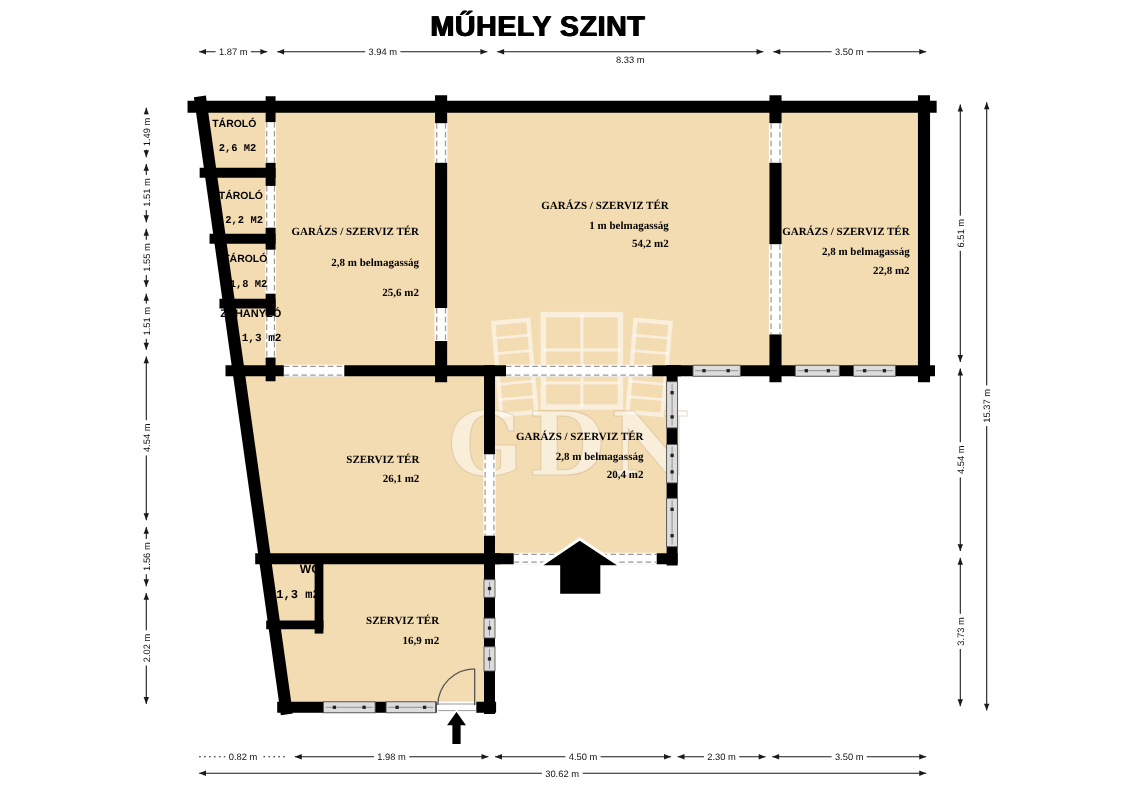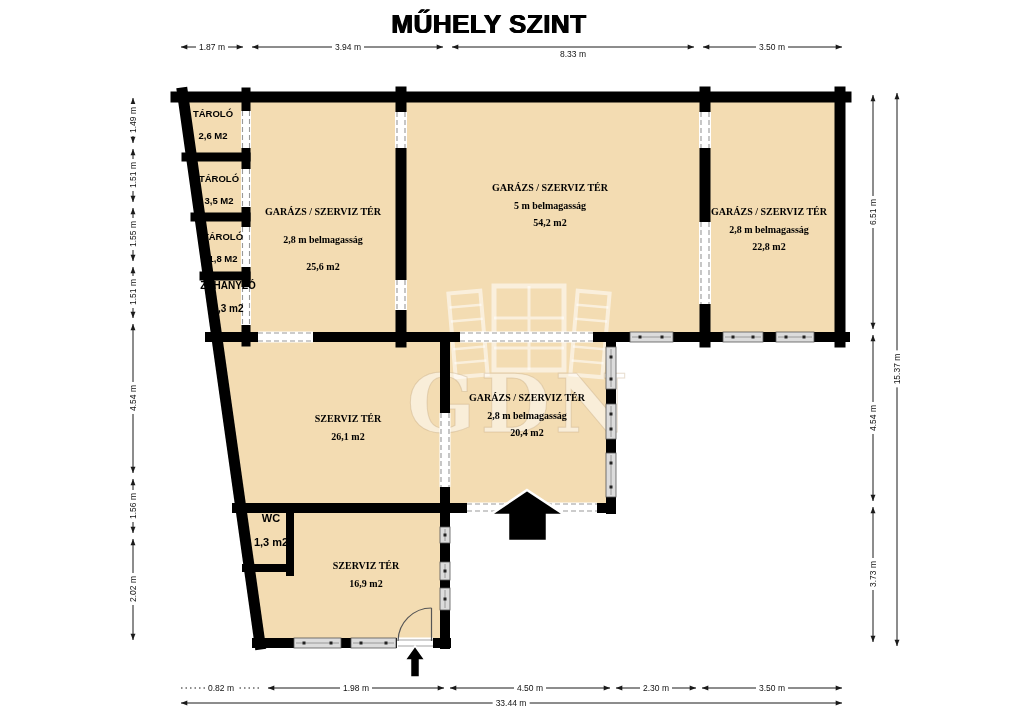--- a/index.html
+++ b/index.html
@@ -7,31 +7,31 @@
     position:relative;width:908px;height:724px;background:#ffffff;overflow:hidden;
     font-family:"Liberation Sans",sans-serif;color:#000;
   }
   .plan-title{
     position:absolute;left:489px;top:24px;transform:translate(-50%,-50%);
     font-size:26px;font-weight:bold;letter-spacing:.5px;white-space:nowrap;
     text-shadow:.6px 0 0 #000,-.6px 0 0 #000;
   }
   svg{position:absolute;left:0;top:0;}
   .room-label{
-    position:absolute;transform:translate(-50%,-50%);text-align:center;
+    position:absolute;transform:translate(-50%,-50%);text-align:right;
     font-weight:bold;line-height:1.15;white-space:nowrap;
   }
   .room-label span{display:block;}
   .fs10{font-size:10px;font-family:Liberation Serif, serif;}
   .fs95{font-size:9.5px;}
   .fs85{font-size:11px;}
   .fs75{font-size:10px;}
   .gap-md span + span{margin-top:6px;}
   .gap-lg span + span{margin-top:16px;}
-  .gap-sm span + span{margin-top:11px;}
+  .gap-sm span + span{margin-top:11px;font-family:Liberation Mono, monospace;}
   .dim{
     position:absolute;transform:translate(-50%,-50%);
     font-size:8.5px;color:#111;background:#fff;padding:0 3px;white-space:nowrap;
   }
   .dim.v{transform:translate(-50%,-50%) rotate(-90deg);}
 </style>
 </head>
 <body>
 
 <div class="canvas">
@@ -189,38 +189,38 @@
       <line x1="181" y1="703" x2="842" y2="703" marker-start="url(#arr)" marker-end="url(#arr)"></line>
     </g>
   </svg>
 
   <div class="room-label fs95 gap-sm" style="left:213px;top:125px">
     <span>TÁROLÓ</span>
       <span>2,6 M2</span>
   </div>
   <div class="room-label fs95 gap-sm" style="left:219px;top:190px">
     <span>TÁROLÓ</span>
-      <span>3,5 M2</span>
+      <span>2,2 M2</span>
   </div>
   <div class="room-label fs95 gap-sm" style="left:223px;top:248px">
     <span>TÁROLÓ</span>
       <span>1,8 M2</span>
   </div>
   <div class="room-label fs75 gap-sm" style="left:228px;top:297px">
     <span>ZUHANYZÓ</span>
       <span>1,3 m2</span>
   </div>
   <div class="room-label fs10 gap-lg" style="left:323px;top:239px">
     <span>GARÁZS / SZERVIZ TÉR</span>
       <span>2,8 m belmagasság</span>
       <span>25,6 m2</span>
   </div>
   <div class="room-label fs10 gap-md" style="left:550px;top:205px">
     <span>GARÁZS / SZERVIZ TÉR</span>
-      <span>5 m belmagasság</span>
+      <span>1 m belmagasság</span>
       <span>54,2 m2</span>
   </div>
   <div class="room-label fs10 gap-md" style="left:769px;top:229px">
     <span>GARÁZS / SZERVIZ TÉR</span>
       <span>2,8 m belmagasság</span>
       <span>22,8 m2</span>
   </div>
   <div class="room-label fs10 gap-md" style="left:348px;top:427px">
     <span>SZERVIZ TÉR</span>
       <span>26,1 m2</span>
@@ -255,15 +255,15 @@
   <div class="dim v" style="left:873px;top:212px">6.51 m</div>
   <div class="dim v" style="left:873px;top:418px">4.54 m</div>
   <div class="dim v" style="left:873px;top:574px">3.73 m</div>
   <div class="dim v" style="left:897px;top:369px">15.37 m</div>
 
   <div class="dim" style="left:221px;top:688px">0.82 m</div>
   <div class="dim" style="left:356px;top:688px">1.98 m</div>
   <div class="dim" style="left:530px;top:688px">4.50 m</div>
   <div class="dim" style="left:656px;top:688px">2.30 m</div>
   <div class="dim" style="left:772px;top:688px">3.50 m</div>
-  <div class="dim" style="left:511px;top:703px">33.44 m</div>
+  <div class="dim" style="left:511px;top:703px">30.62 m</div>
 
 </div>
 
 </body></html>

